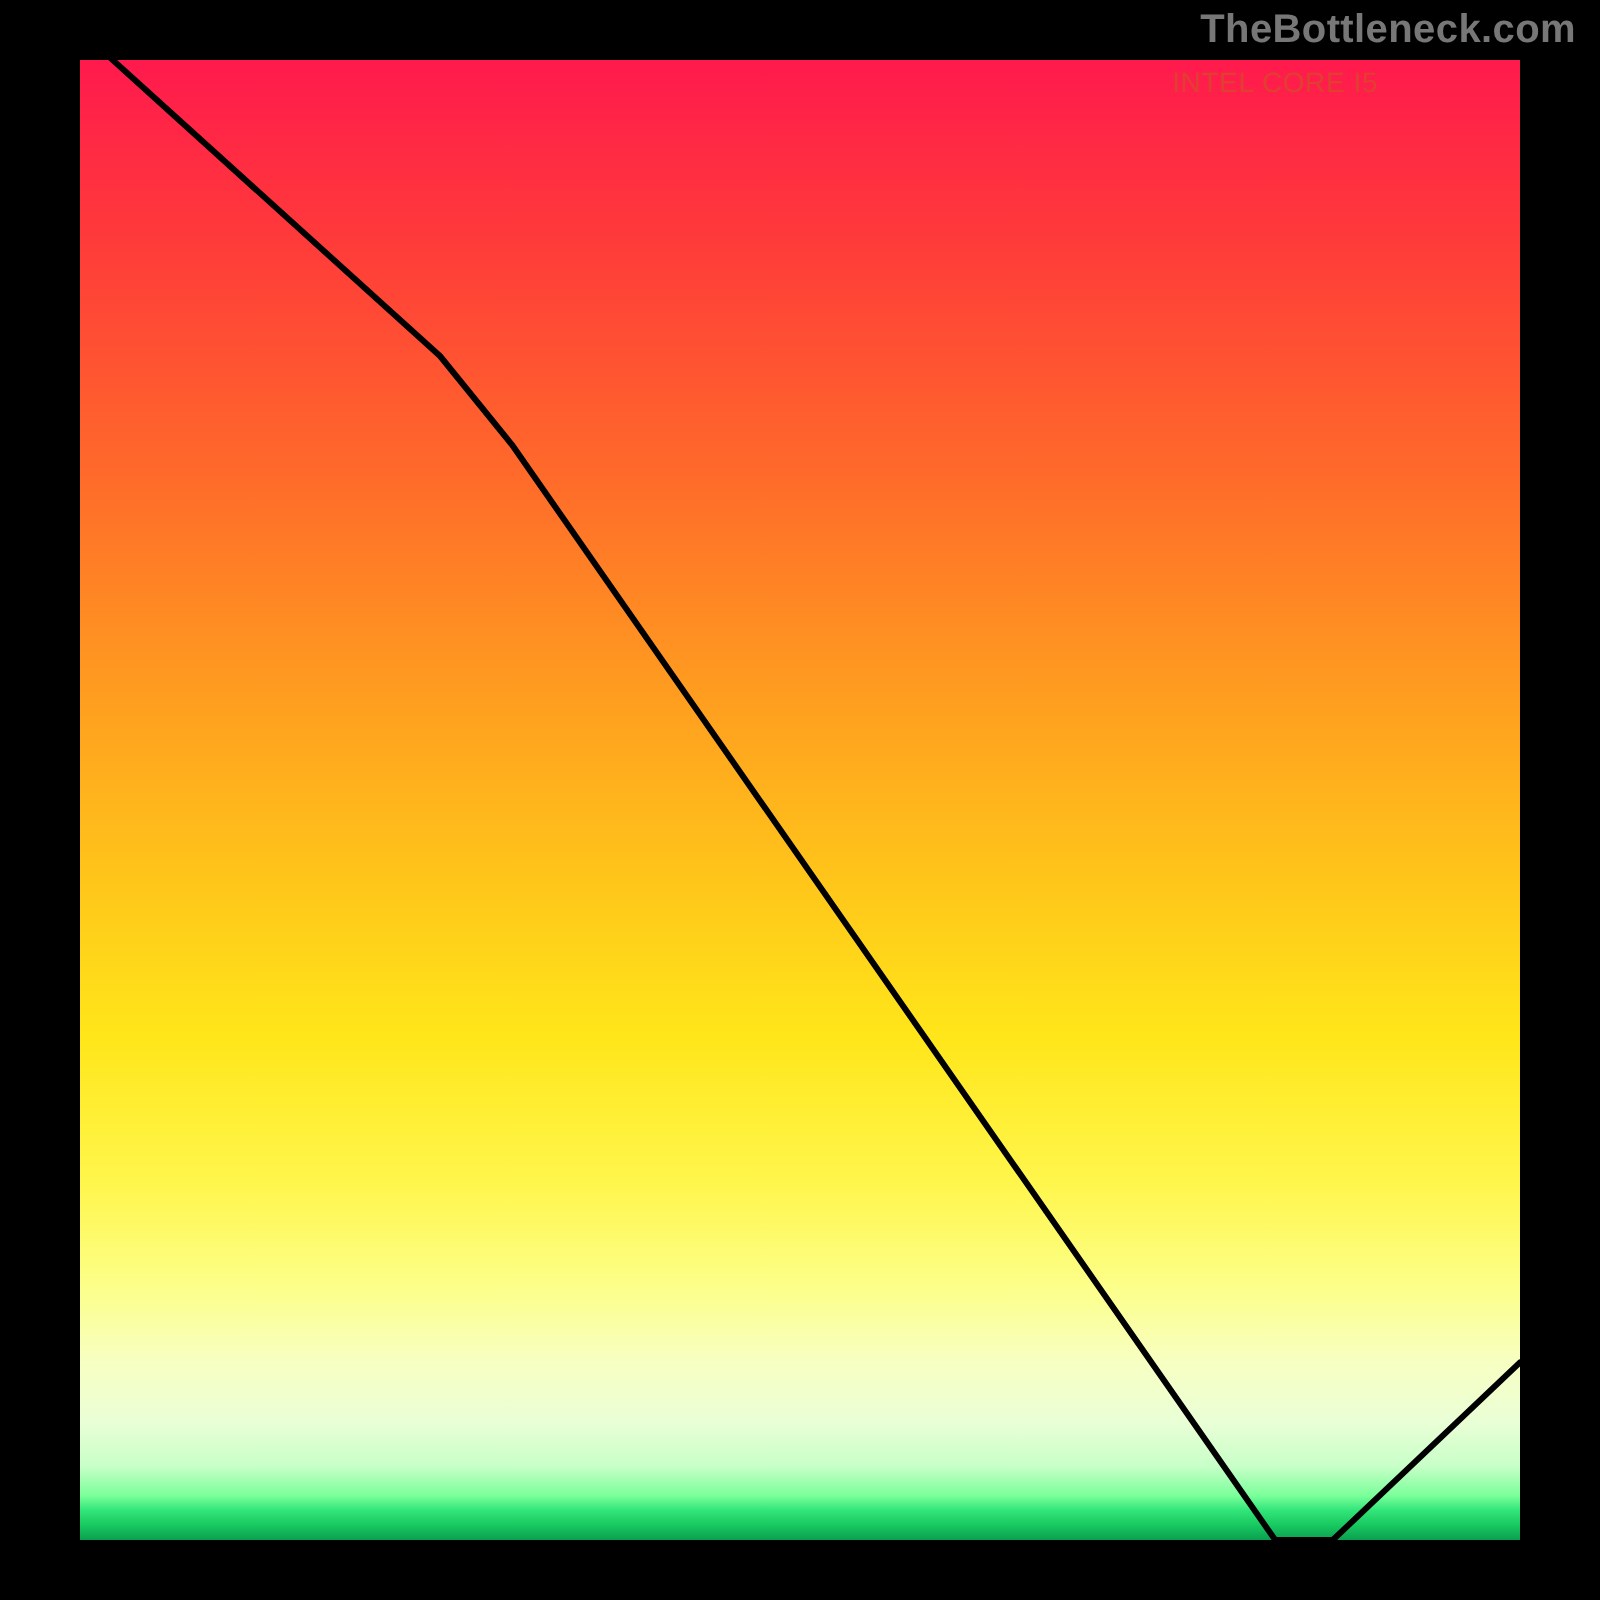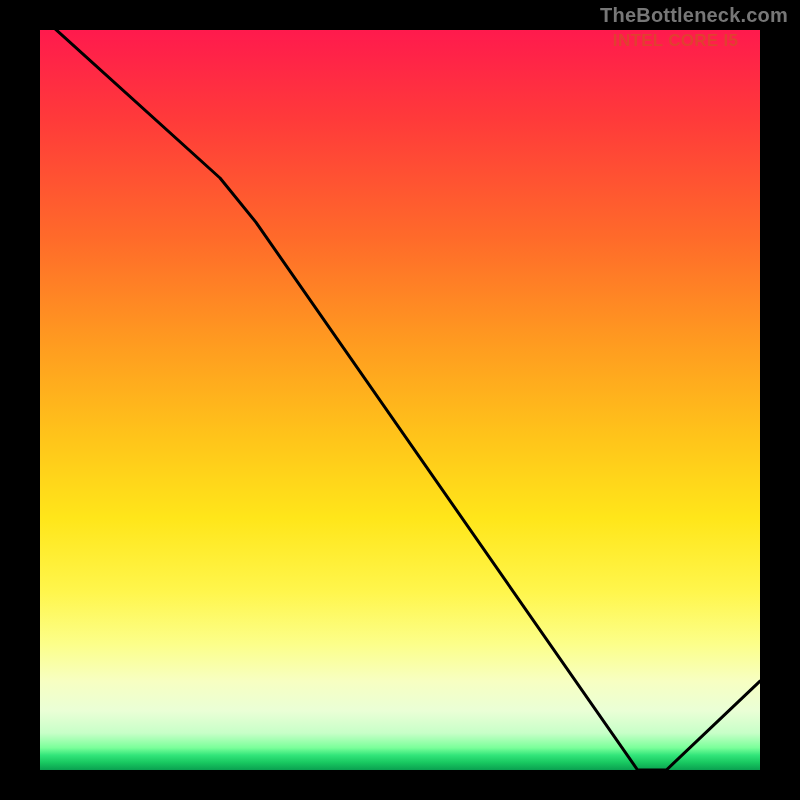--- a/index.html
+++ b/index.html
@@ -51,27 +51,26 @@
   }
   .line-svg {
     position: absolute;
     left: 0;
     top: 0;
     width: 100%;
     height: 100%;
   }
   .marker {
     position: absolute;
-    font-size: 17px;
-    font-weight: 700;
+    font-size: 14px;
+    font-weight: 400;
     color: #e04030;
     white-space: nowrap;
     transform: translate(-50%, -50%);
     letter-spacing: 0.3px;
-    margin-left: 38px;
   }
 </style>
 </head>
 <body>
 
 <div class="wrap">
 
   <div class="attribution">TheBottleneck.com</div>
 
   <div class="plot-area">

